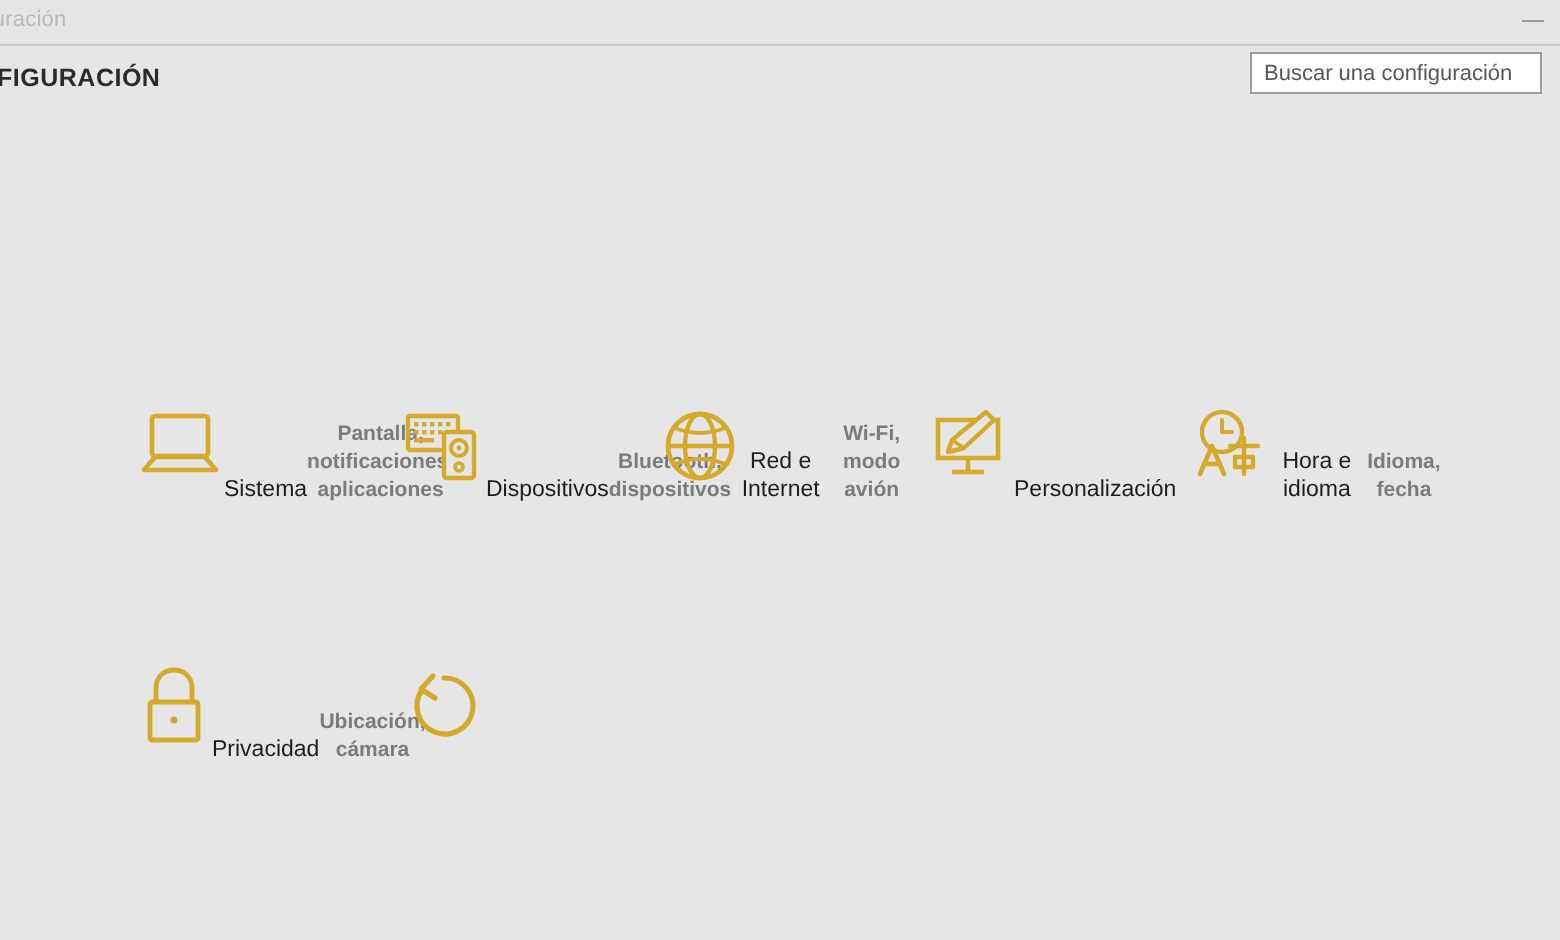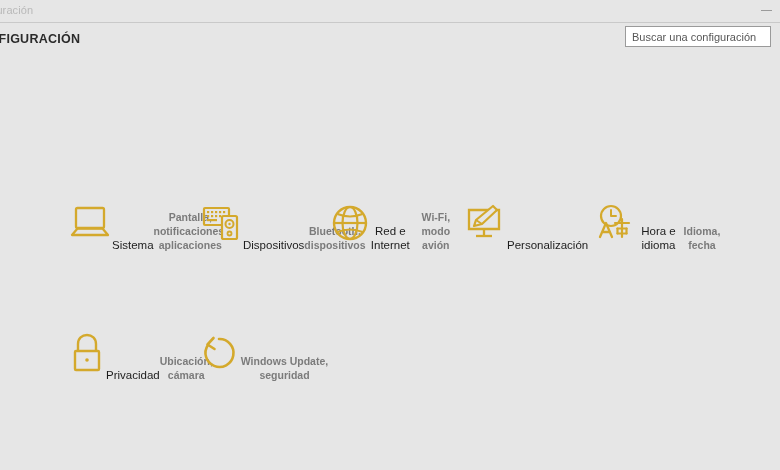--- a/index.html
+++ b/index.html
@@ -287,18 +287,17 @@
         <div class="tile-desc">Ubicación, cámara</div>
       </div>
 
       <div class="tile">
         <div class="tile-icon">
           <svg width="40" height="40" viewBox="0 0 40 40">
             <path d="M9 12 A14 14 0 1 0 20 6" fill="none" stroke="#d4a92c" stroke-width="2.6" stroke-linecap="round"></path>
             <path d="M14.5 5 L8.5 11.5 L15.5 16" fill="none" stroke="#d4a92c" stroke-width="2.6" stroke-linecap="round" stroke-linejoin="round"></path>
           </svg>
         </div>
-        <div class="tile-desc">Windows Update, seguridad</div>
       </div>
 
     </div>
   </div>
 </div>
 
 </body></html>

